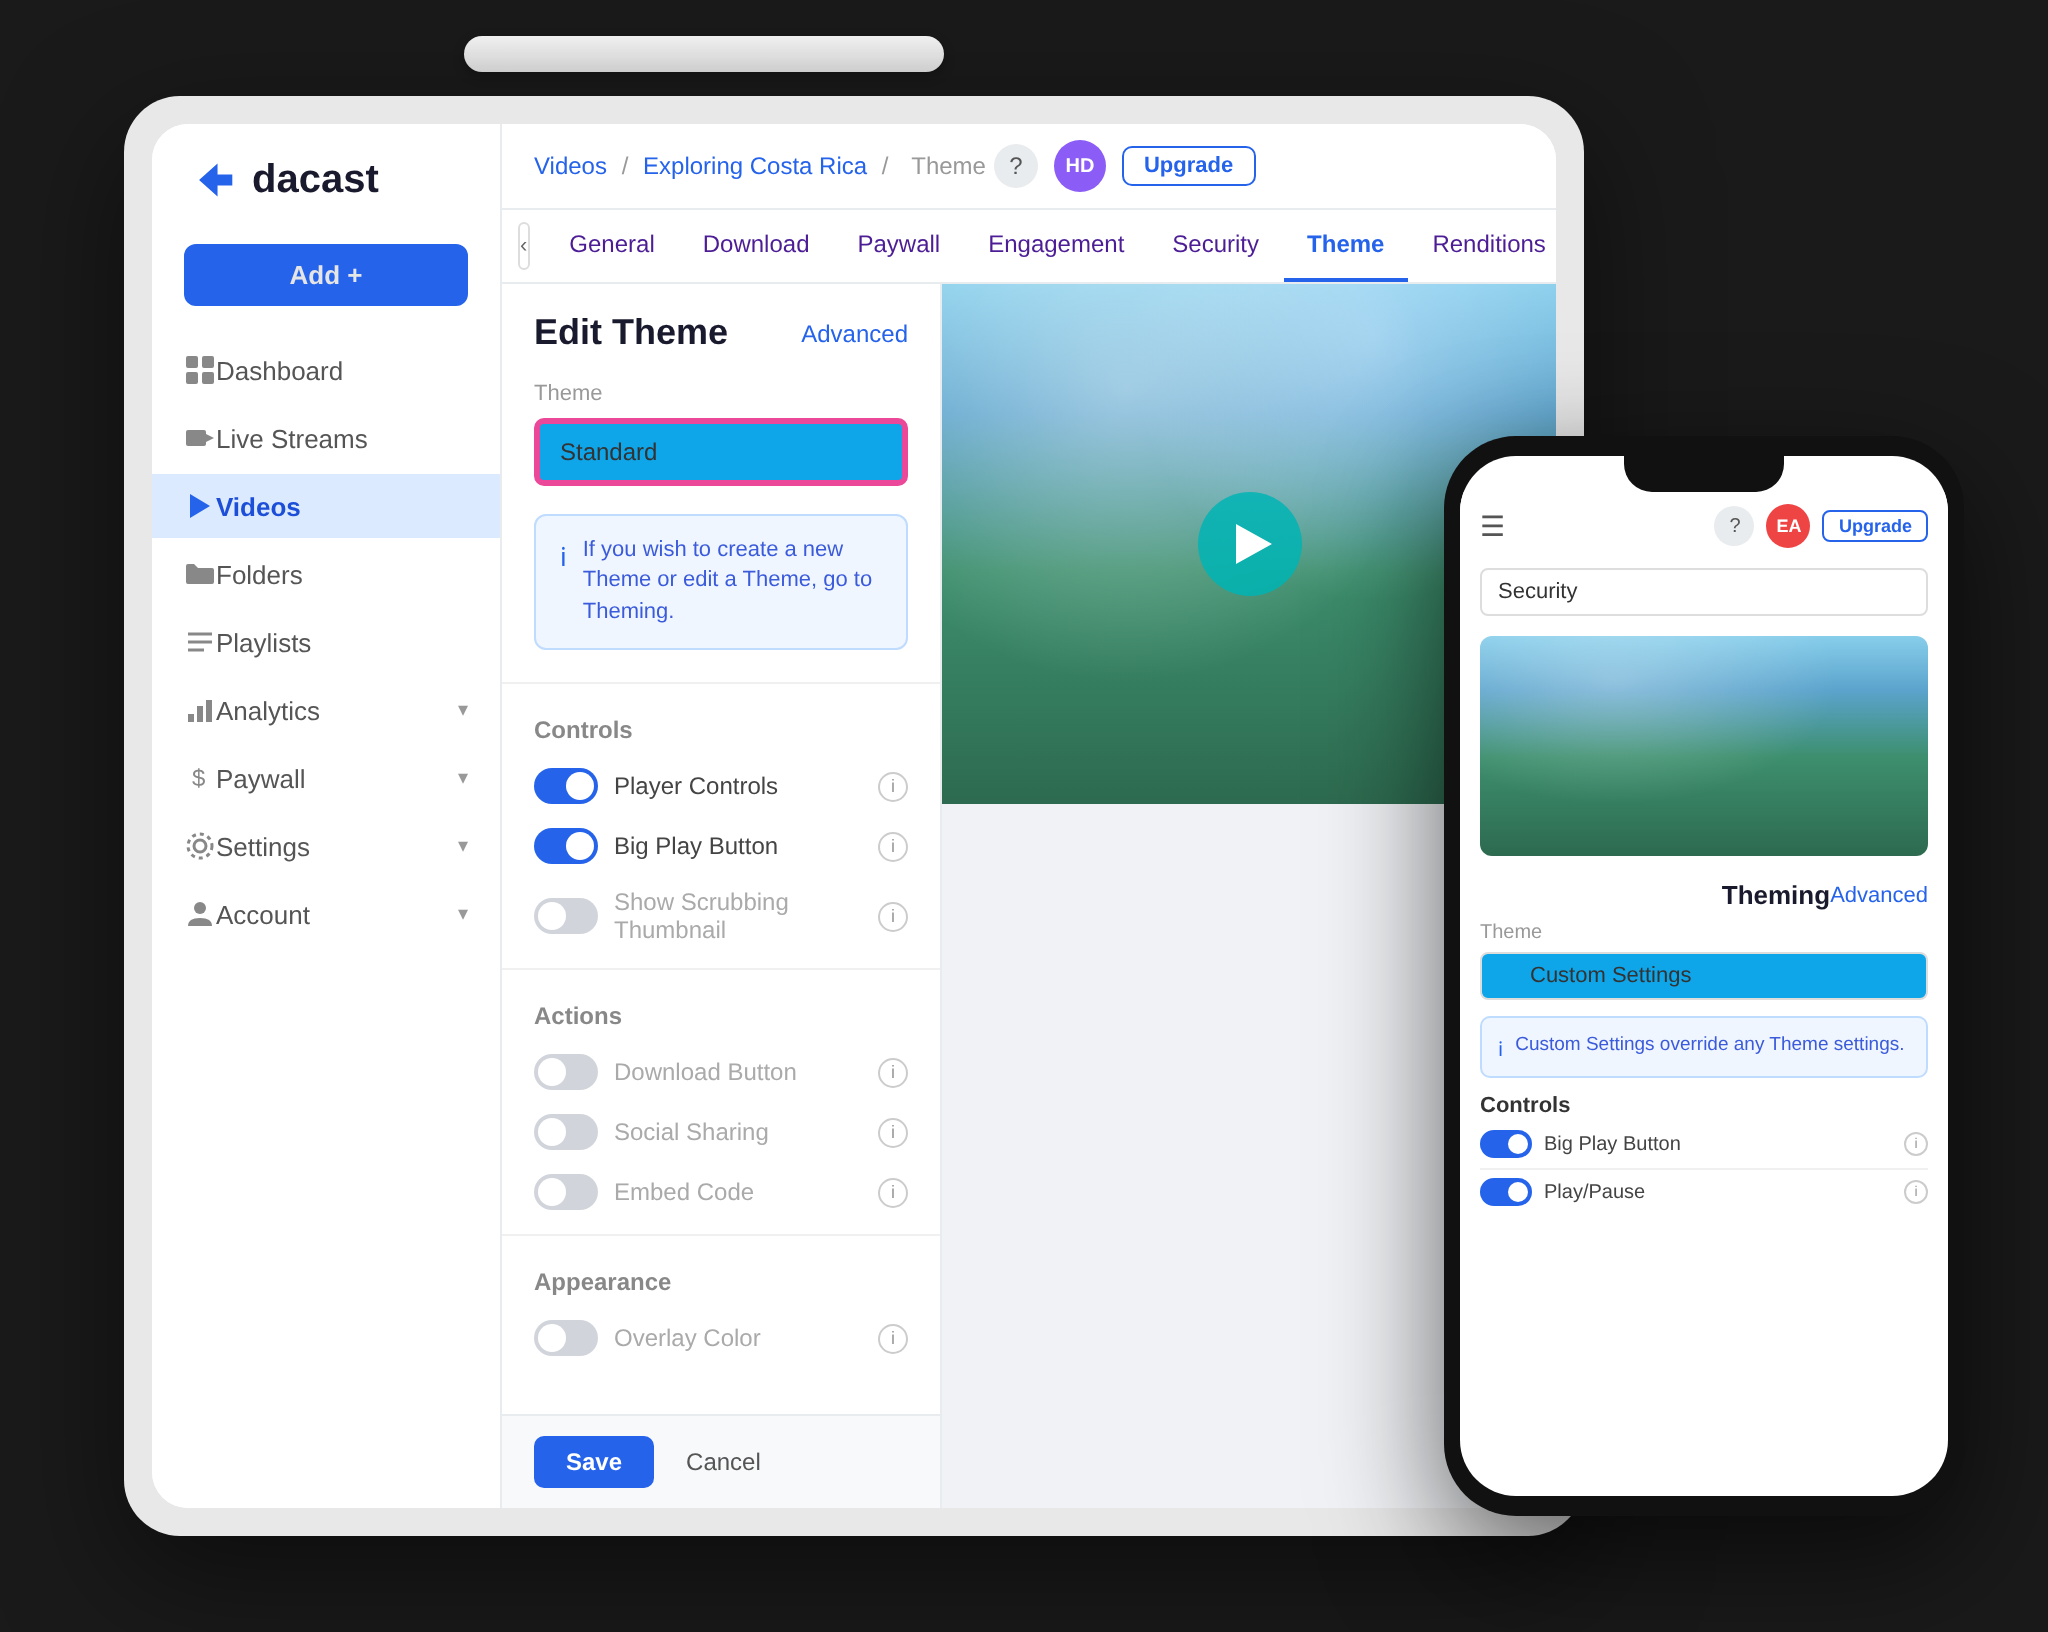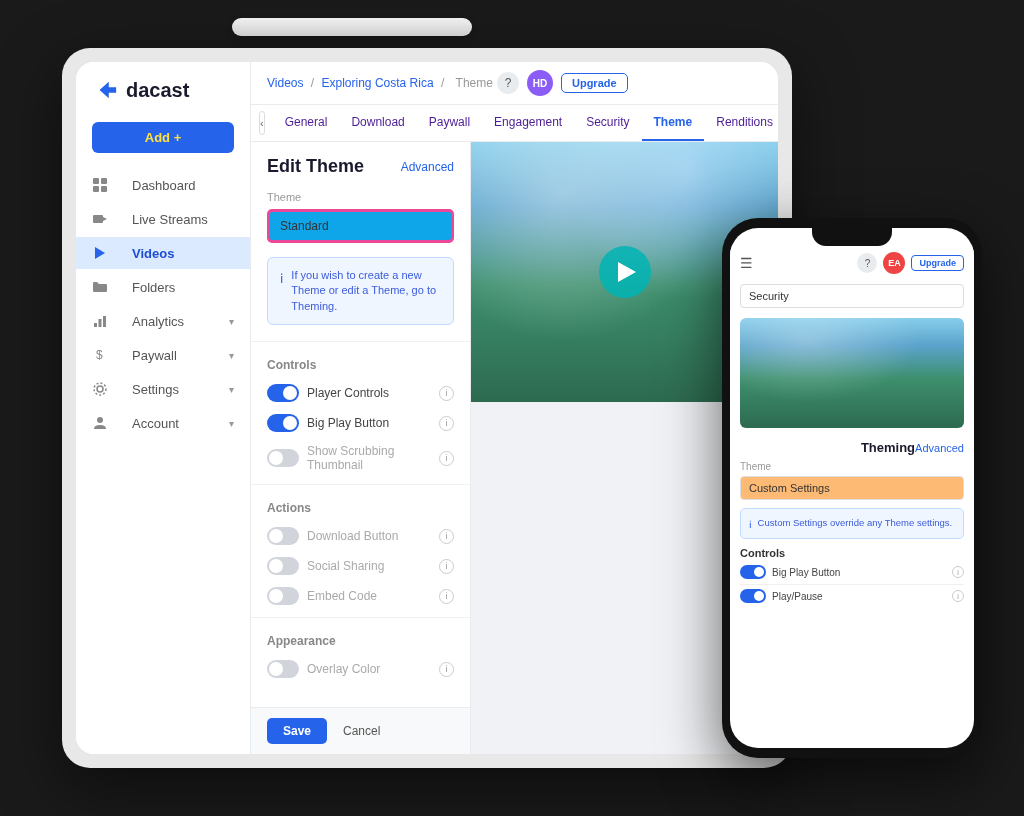--- a/index.html
+++ b/index.html
@@ -79,38 +79,38 @@
       height: 24px;
     }
     .sidebar-logo-text {
       font-size: 20px;
       font-weight: 700;
       color: #1a1a2e;
     }
     .add-btn {
       margin: 0 16px 16px;
       background: #2563eb;
-      color: #fde047;
+      color: #e5e5e5;
       border: none;
       border-radius: 6px;
       padding: 8px 0;
       font-size: 13px;
       font-weight: 600;
       cursor: pointer;
       text-align: center;
     }
     .sidebar-nav {
       display: flex;
       flex-direction: column;
       gap: 2px;
     }
     .nav-item {
       display: flex;
       align-items: center;
-      gap: 24px;
+      gap: 0;
       padding: 8px 16px;
       font-size: 13px;
       color: #555;
       cursor: pointer;
       border-radius: 0;
     }
     .nav-item.active {
       background: #dbeafe;
       color: #1d4ed8;
       font-weight: 600;
@@ -564,26 +564,26 @@
       font-size: 11px;
       color: #2563eb;
     }
     .phone-theme-label {
       font-size: 10px;
       color: #999;
       margin-bottom: 4px;
     }
     .phone-theme-select {
       width: 100%;
-      padding: 5px 8px;
+      padding: 5px 24px;
       border: 1px solid #ddd;
       border-radius: 4px;
       font-size: 11px;
       color: #333;
-      background: #fdba74;
+      background: #0ea5e9;
       margin-bottom: 8px;
       appearance: none;
     }
     .phone-info-box {
       background: #eff6ff;
       border: 1px solid #bfdbfe;
       border-radius: 5px;
       padding: 7px 8px;
       display: flex;
       gap: 6px;
@@ -707,20 +707,28 @@
               <span>Videos</span>
             </div>
 
             <div class="nav-item">
               <svg class="nav-icon" viewBox="0 0 16 16">
                 <path d="M1 4 Q1 3 2 3 L5 3 L7 5 L14 5 Q15 5 15 6 L15 12 Q15 13 14 13 L2 13 Q1 13 1 12 Z" fill="#888"></path>
               </svg>
               <span>Folders</span>
             </div>
 
+            <div class="nav-item">
+              <svg class="nav-icon" viewBox="0 0 16 16">
+                <line x1="2" y1="4" x2="14" y2="4" stroke="#888" stroke-width="1.5"></line>
+                <line x1="2" y1="8" x2="14" y2="8" stroke="#888" stroke-width="1.5"></line>
+                <line x1="2" y1="12" x2="10" y2="12" stroke="#888" stroke-width="1.5"></line>
+              </svg>
+              <span>Playlists</span>
+            </div>
 
             <div class="nav-item">
               <svg class="nav-icon" viewBox="0 0 16 16">
                 <rect x="2" y="10" width="3" height="4" fill="#888"></rect>
                 <rect x="6.5" y="6" width="3" height="8" fill="#888"></rect>
                 <rect x="11" y="3" width="3" height="11" fill="#888"></rect>
               </svg>
               <span>Analytics</span>
               <span class="chevron">▾</span>
             </div>

